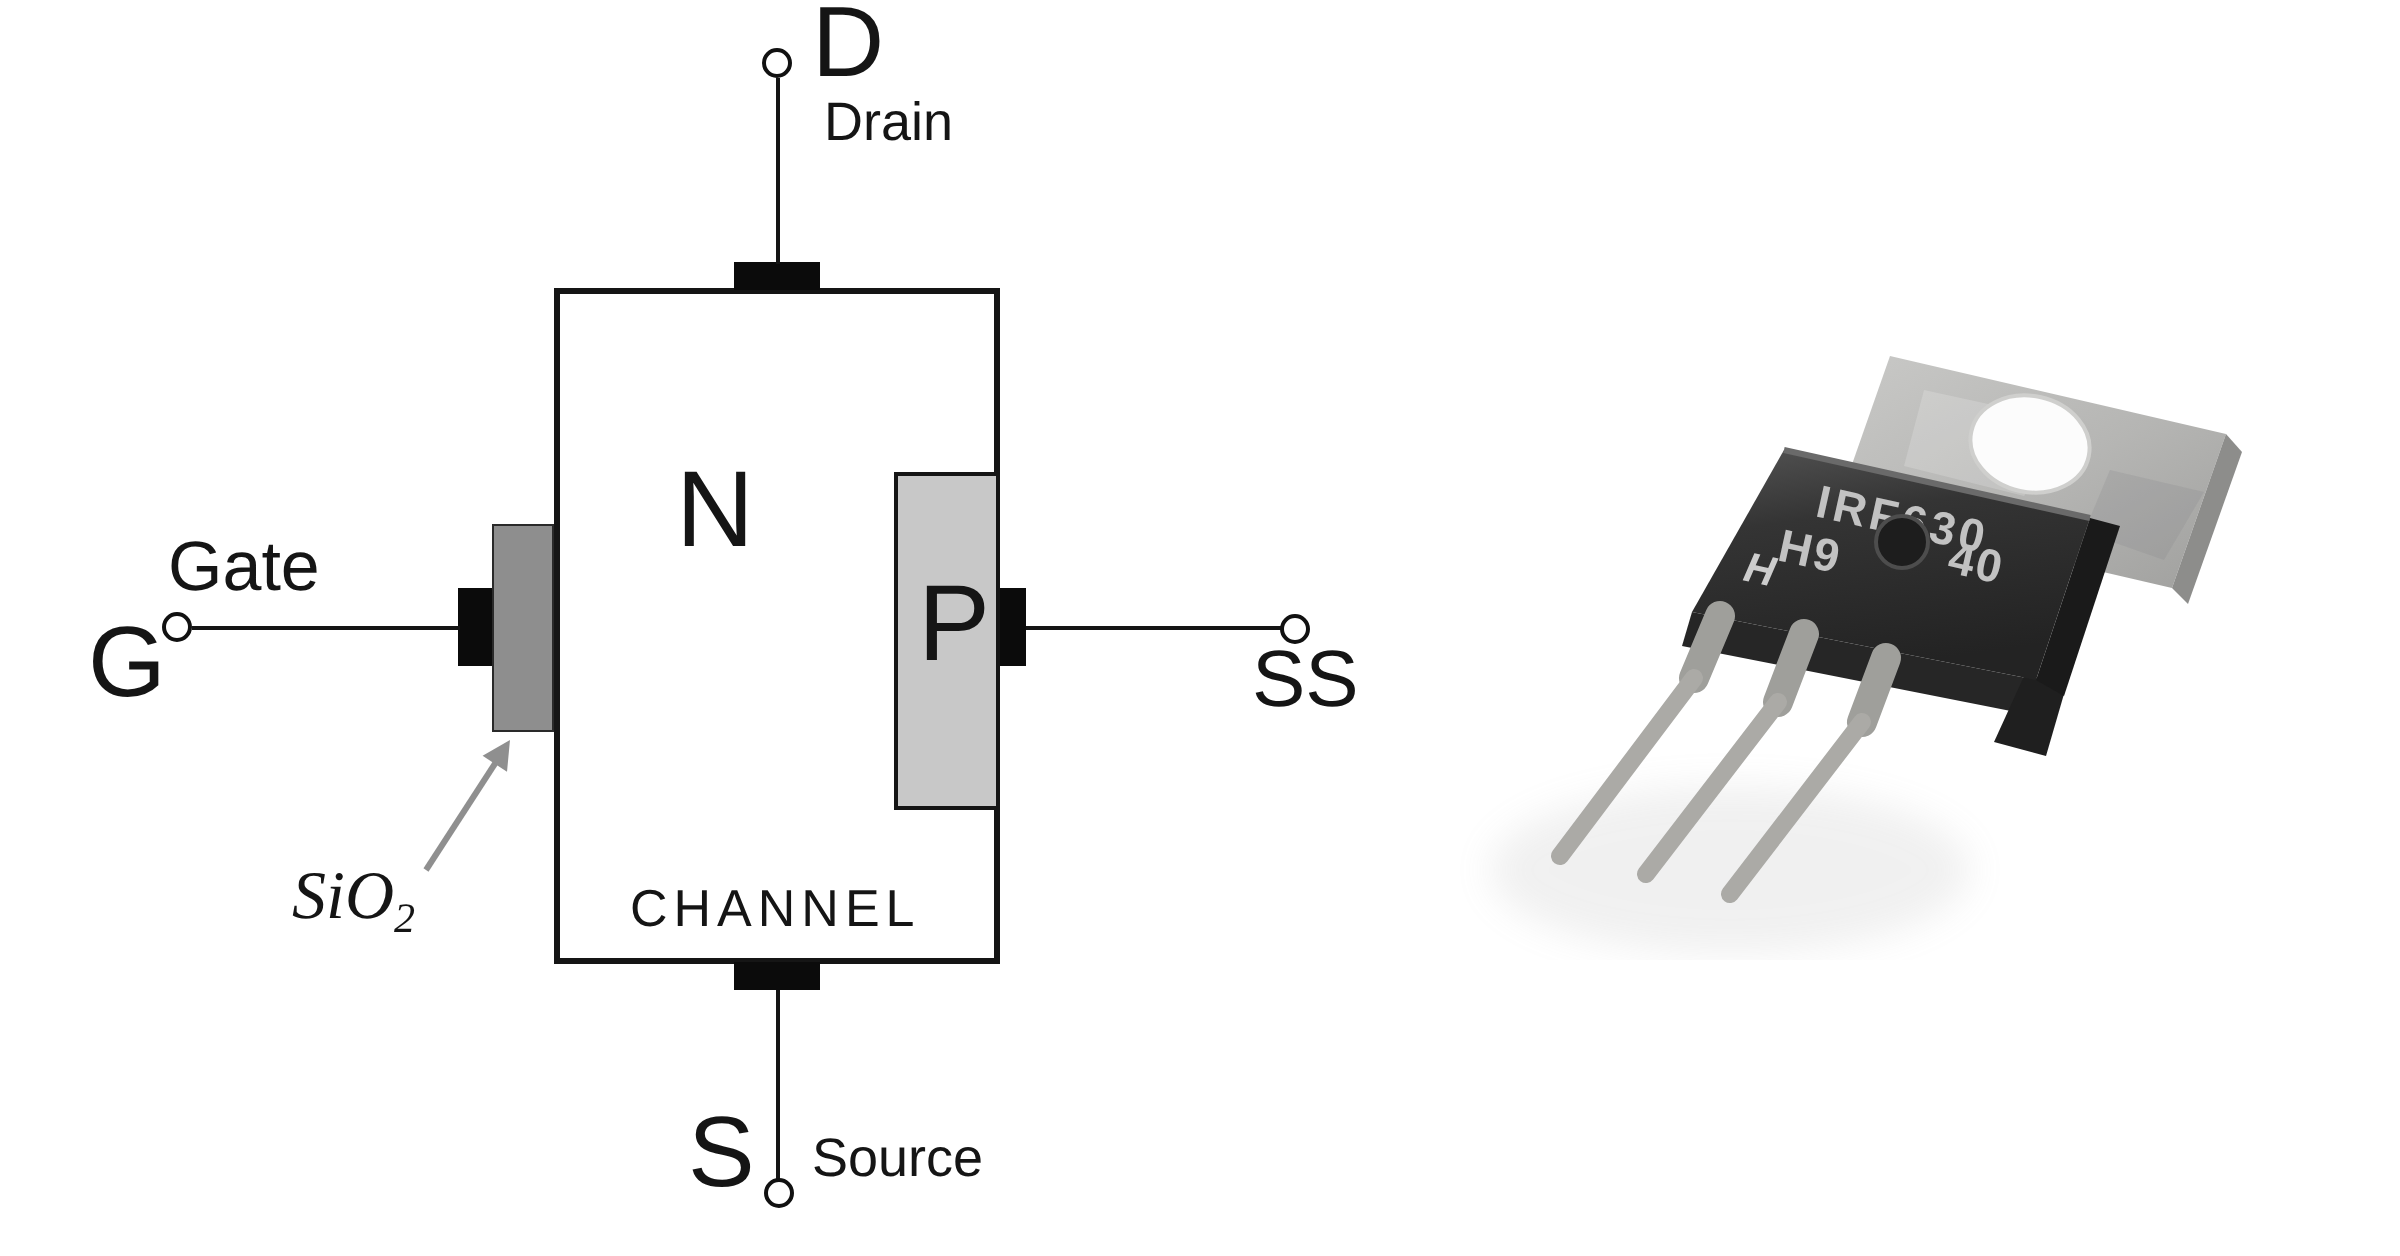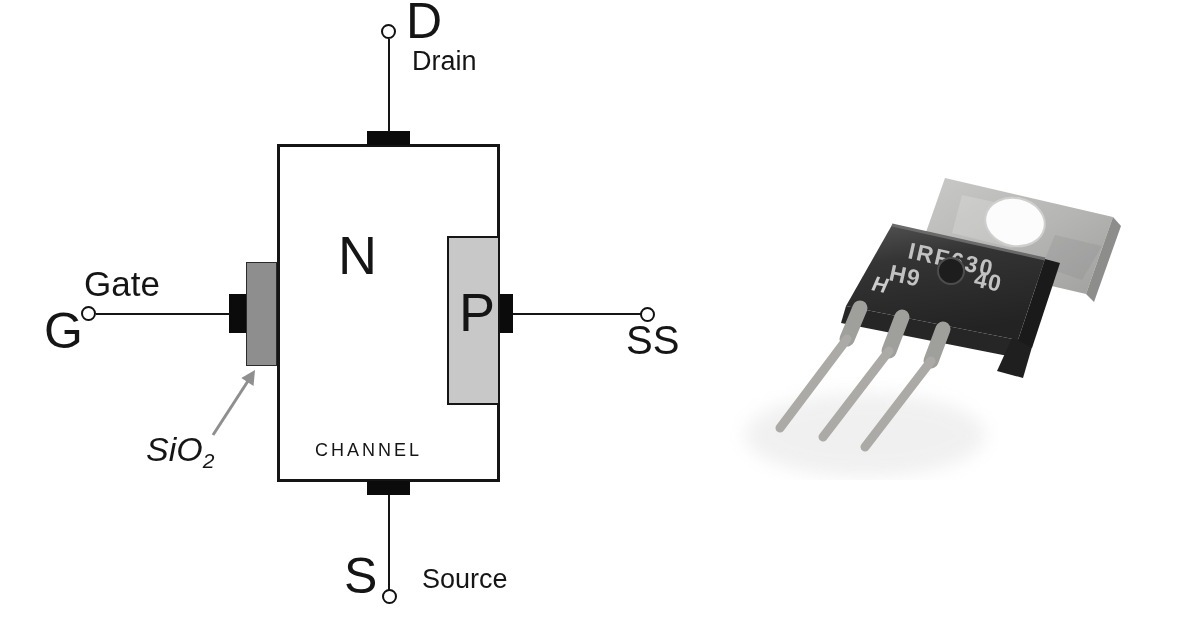--- a/index.html
+++ b/index.html
@@ -34,25 +34,25 @@
   
   .t { line-height:1; white-space:nowrap; }
   .letter-d  { left:406px; top:-4px;  font-size:50px; }
   .letter-g  { left:44px;  top:306px; font-size:50px; }
   .letter-s  { left:344px; top:551px; font-size:50px; }
   .letter-ss { left:586px; top:320px; font-size:40px;margin-left:40px; }
   .letter-n  { left:338px; top:228px; font-size:54px; }
   .letter-p  { left:459px; top:285px; font-size:54px; }
   .lab-drain     { left:412px; top:48px;  font-size:27px; }
   .lab-gate      { left:84px;  top:266px; font-size:35px; }
-  .lab-source    { left:406px; top:566px; font-size:27px;margin-left:16px; }
+  .lab-source    { left:406px; top:566px; font-size:27px; }
   .lab-substrate { left:504px; top:222px; font-size:28px; }
-  .lab-channel   { left:315px; top:441px; font-size:18px; letter-spacing:3px; }
+  .lab-channel   { left:315px; top:441px; font-size:26px; letter-spacing:3px; }
   .lab-sio2 { left:146px; top:432px; font-size:34px;
-              font-family:Liberation Sans, sans-serif; font-style:italic; }
+              font-family:Liberation Serif, serif; font-style:italic; }
   .lab-sio2 .sub { font-size:21px; vertical-align:-7px; font-style:italic; }
   .arrow-svg { left:195px; top:360px; }
   .photo-svg { left:710px; top:140px; }
 </style>
 </head>
 <body>
 
 <div id="stage">
 
   <div class="abs nbox"></div>

